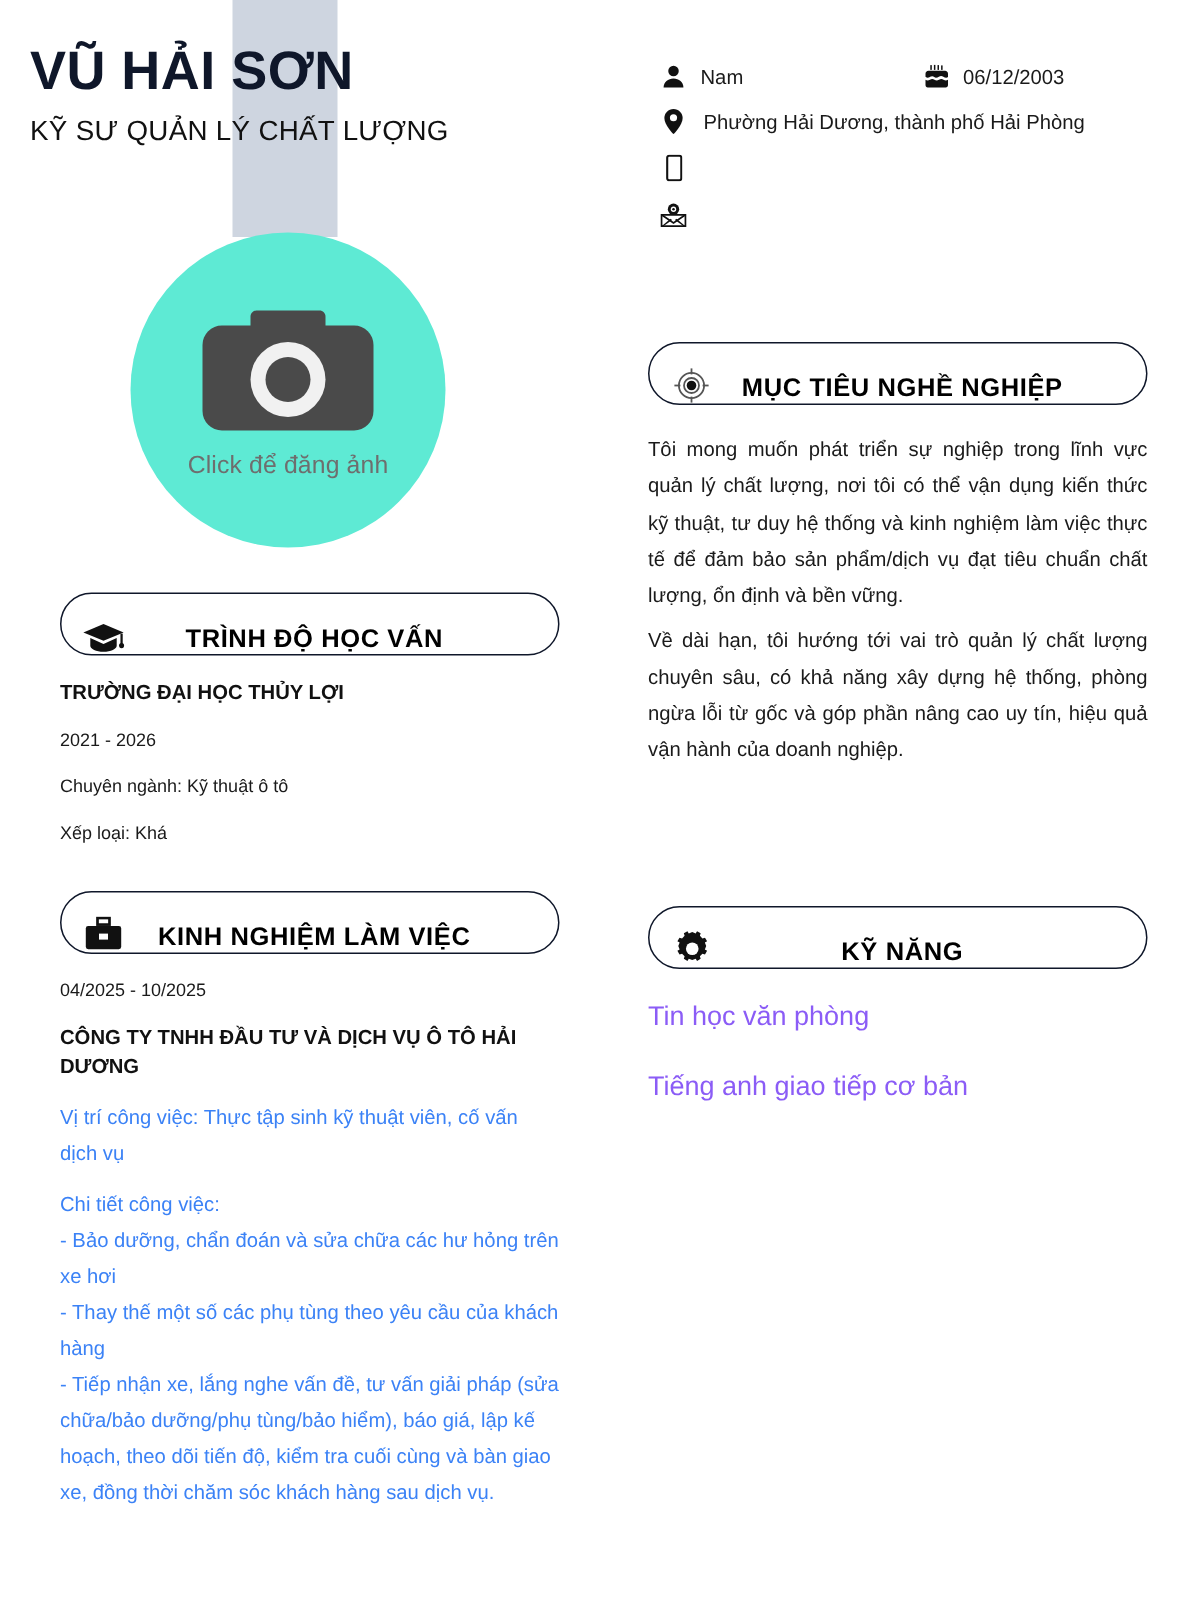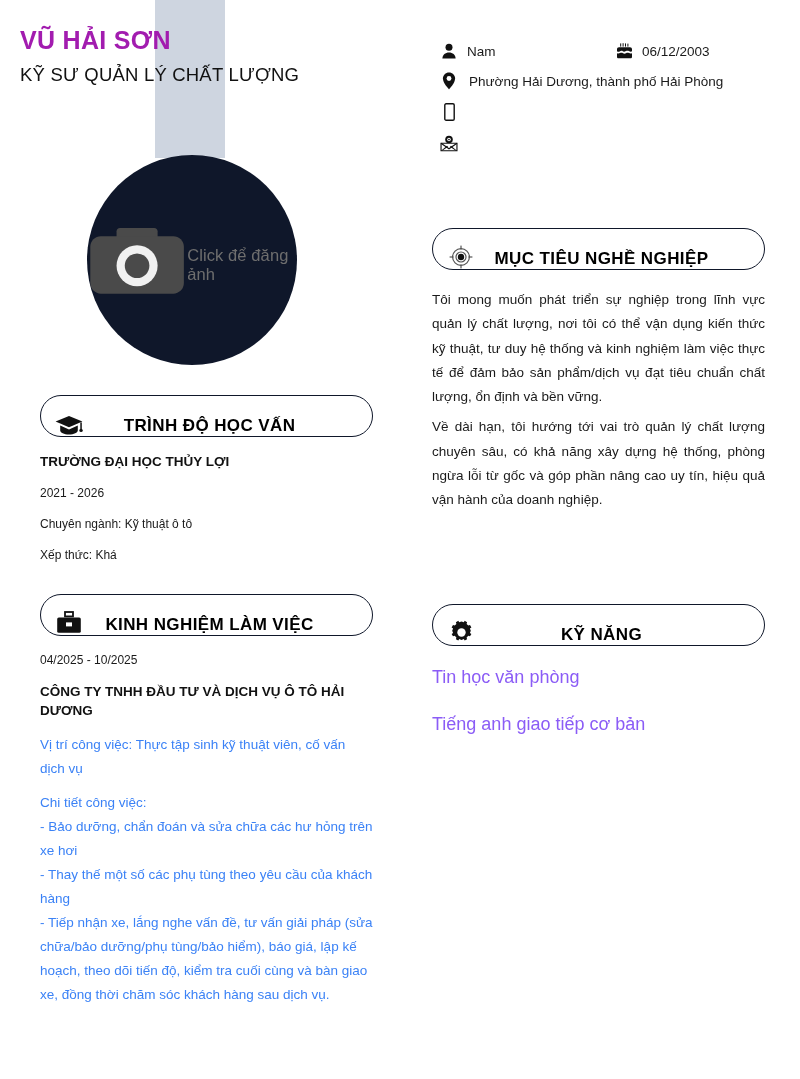--- a/index.html
+++ b/index.html
@@ -48,46 +48,47 @@
   }
 
   
   .name-block {
     position: absolute;
     left: 20px;
     top: 26px;
     z-index: 3;
   }
   .full-name {
-    font-size: 25px;
+    font-size: 36px;
     font-weight: bold;
     letter-spacing: .3px;
     line-height: 1.15;
-    color: #a21caf;
+    color: #0f172a;
     white-space: nowrap;
   }
   .job-title {
     margin-top: 9px;
     font-size: 18.5px;
     font-weight: 400;
     letter-spacing: .2px;
     color: #111;
     white-space: nowrap;
   }
 
   
   .photo-wrap {
     position: absolute;
     left: 87px;
     top: 155px;
     width: 210px;
     height: 210px;
     border-radius: 50%;
-    background: #0f172a;
-    display: flex;
+    background: #5eead4;
+    display: flex;
+    flex-direction: column;
     align-items: center;
     justify-content: center;
     z-index: 3;
   }
   .camera-icon { display:block; }
   .photo-hint {
     margin-top: 10px;
     font-size: 16.5px;
     color: #6e6e6e;
     letter-spacing: .1px;
@@ -229,21 +230,21 @@
             <rect x="25.3" y="7.4" width="1.5" height="7.2" fill="#111"></rect>
             <circle cx="26.05" cy="15.4" r="1.7" fill="#111"></circle>
           </svg>
         </span>
         <span class="pill-title">TRÌNH ĐỘ HỌC VẤN</span>
       </div>
       <div class="body-left">
         <div class="l-strong">TRƯỜNG ĐẠI HỌC THỦY LỢI</div>
         <div class="l-line">2021 - 2026</div>
         <div class="l-line">Chuyên ngành: Kỹ thuật ô tô</div>
-        <div class="l-line">Xếp thức: Khá</div>
+        <div class="l-line">Xếp loại: Khá</div>
       </div>
     </div>
 
     <div class="sec-exp">
       <div class="pill">
         <span class="pill-ico">
           <svg width="26" height="24" viewBox="0 0 26 24" aria-hidden="true">
             <rect x="9" y="1" width="8" height="4.4" fill="none" stroke="#111" stroke-width="1.8"></rect>
             <rect x="1.2" y="6.4" width="23.6" height="15.4" rx="1.6" fill="#111"></rect>
             <rect x="10" y="11.4" width="6" height="4" fill="#fff"></rect>

